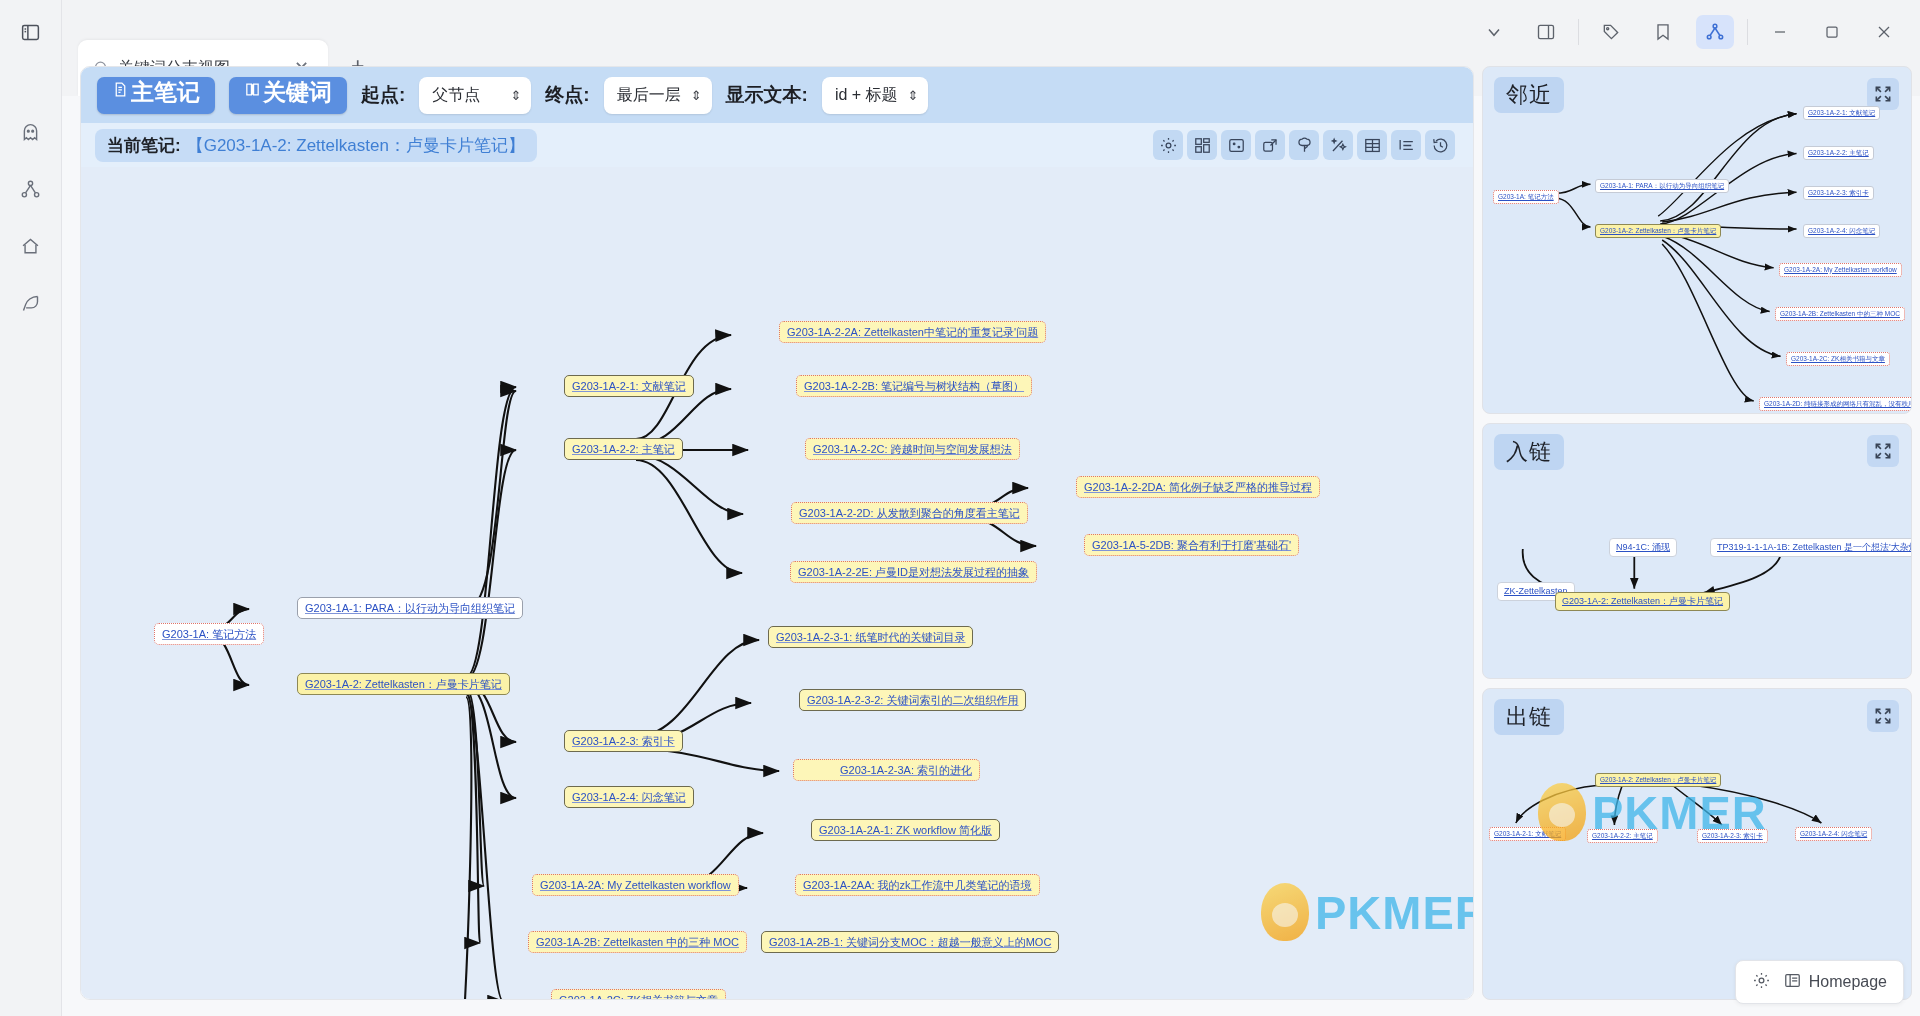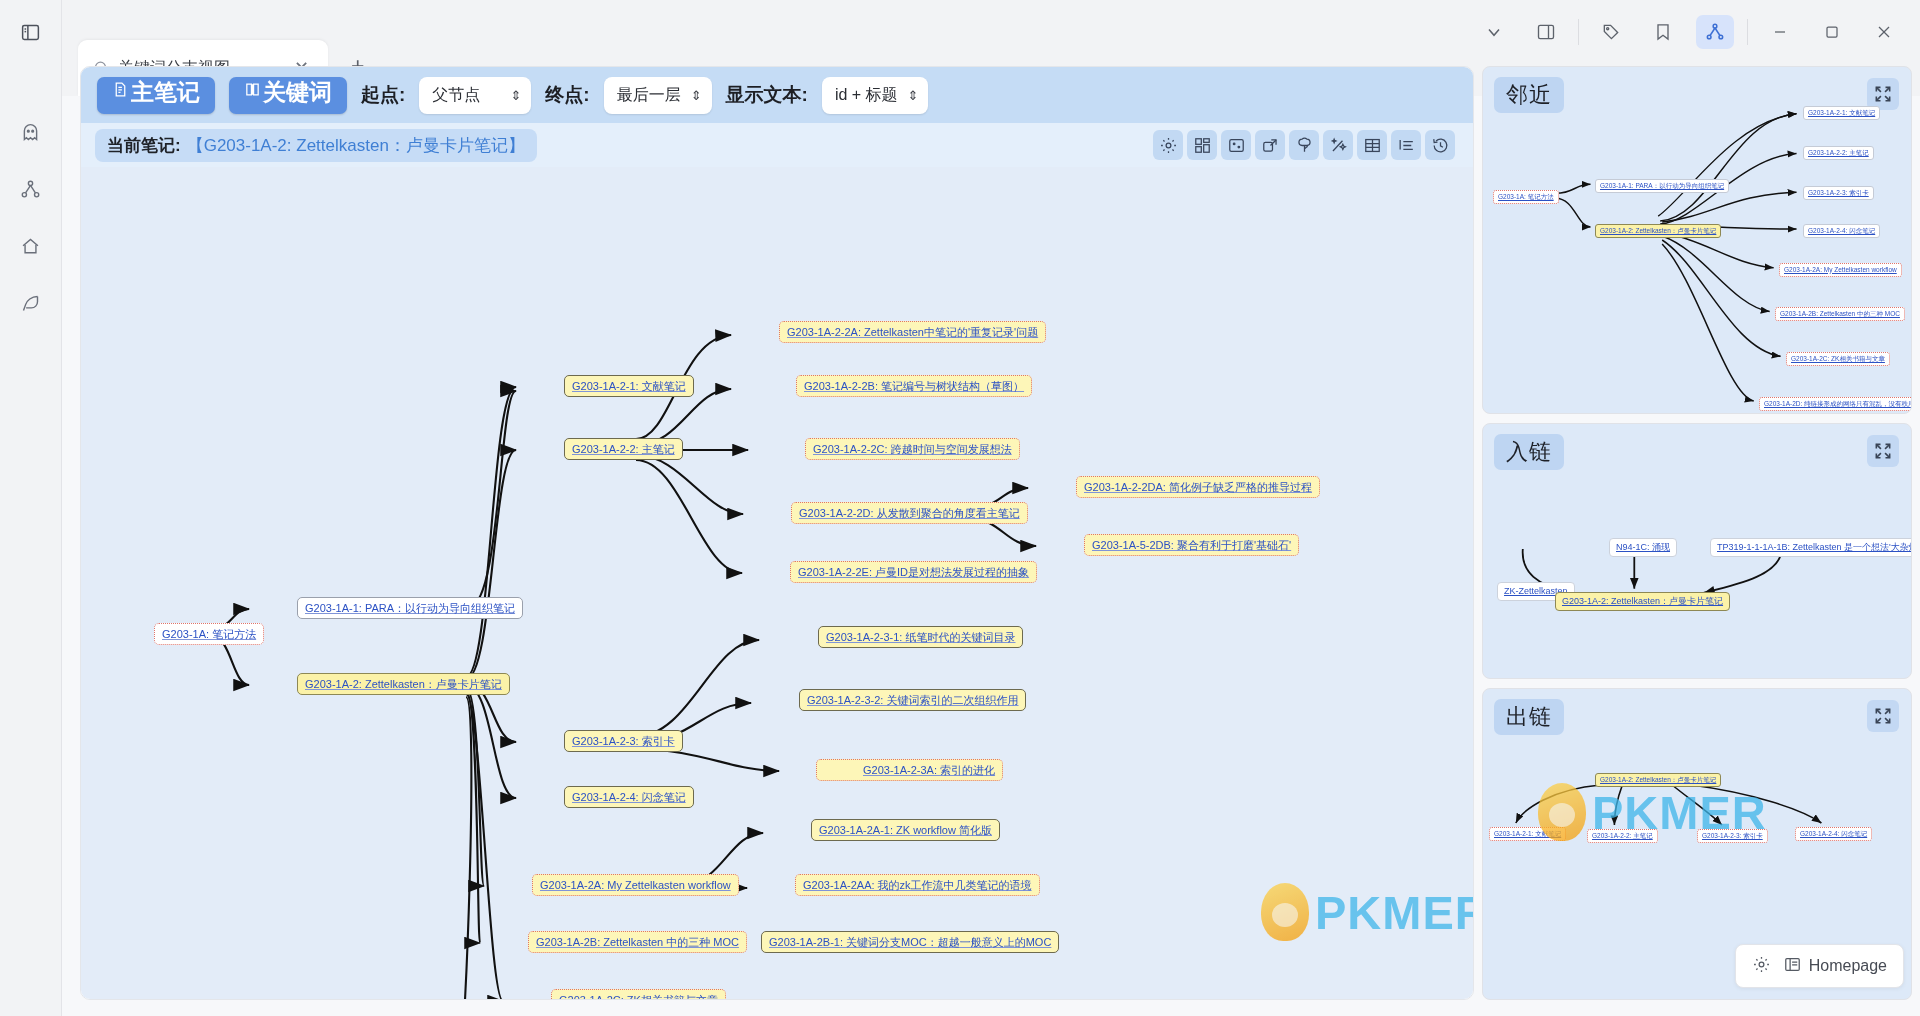--- a/index.html
+++ b/index.html
@@ -145,21 +145,21 @@
     position:absolute; left:55px; top:78px; width:320px; height:90px;
     display:flex; align-items:center; gap:6px; opacity:.75; pointer-events:none;
   }
   .wm-egg { width:48px;height:58px;border-radius:50% 50% 46% 46%;
      background:linear-gradient(160deg,#fcd34d,#f59e0b); position:relative;}
   .wm-egg:after{content:"";position:absolute;left:11px;top:20px;width:26px;height:24px;
      border-radius:50%;background:#fff;opacity:.55;}
   .wm-text { font-size:47px; font-weight:bold; color:#3fb6ea; letter-spacing:1px; }
 
   .statusbar {
-    position:absolute; right:16px; bottom:28px; height:44px;
+    position:absolute; right:16px; bottom:12px; height:44px;
     background:#fff; border:1px solid #e2e4e9; border-radius:8px;
     display:flex; align-items:center; gap:12px; padding:0 16px;
     box-shadow:0 1px 4px rgba(0,0,0,.06);
   }
   .statusbar .sb-item { display:flex; align-items:center; gap:7px; font-size:16px; color:#474b54; }
   .statusbar svg{width:19px;height:19px;}
 </style>
 </head>
 <body>
 
@@ -445,23 +445,23 @@
           <div class="node y-solid" style="left: 440px; top: 208px;">G203-1A-2-1: 文献笔记</div>
           <div class="node y-solid" style="left: 440px; top: 271px;">G203-1A-2-2: 主笔记</div>
           <div class="node y-dash" style="left: 655px; top: 154px;">G203-1A-2-2A: Zettelkasten中笔记的'重复记录'问题</div>
           <div class="node y-dash" style="left: 672px; top: 208px;">G203-1A-2-2B: 笔记编号与树状结构（草图）</div>
           <div class="node y-dash" style="left: 681px; top: 271px;">G203-1A-2-2C: 跨越时间与空间发展想法</div>
           <div class="node y-dash" style="left: 667px; top: 335px;">G203-1A-2-2D: 从发散到聚合的角度看主笔记</div>
           <div class="node y-dash" style="left: 952px; top: 309px;">G203-1A-2-2DA: 简化例子缺乏严格的推导过程</div>
           <div class="node y-dash" style="left: 960px; top: 367px;">G203-1A-5-2DB: 聚合有利于打磨'基础石'</div>
           <div class="node y-dash" style="left: 666px; top: 394px;">G203-1A-2-2E: 卢曼ID是对想法发展过程的抽象</div>
           <div class="node y-solid" style="left: 440px; top: 563px;">G203-1A-2-3: 索引卡</div>
-          <div class="node y-solid" style="left: 694px; top: 459px;">G203-1A-2-3-1: 纸笔时代的关键词目录</div>
+          <div class="node y-solid" style="left: 644px; top: 459px;">G203-1A-2-3-1: 纸笔时代的关键词目录</div>
           <div class="node y-solid" style="left: 675px; top: 522px;">G203-1A-2-3-2: 关键词索引的二次组织作用</div>
-          <div class="node y-dash" style="left: 692px; top: 592px; padding-left: 46px;">G203-1A-2-3A: 索引的进化</div>
+          <div class="node y-dash" style="left: 669px; top: 592px; padding-left: 46px;">G203-1A-2-3A: 索引的进化</div>
           <div class="node y-solid" style="left: 440px; top: 619px;">G203-1A-2-4: 闪念笔记</div>
           <div class="node y-dash" style="left: 408px; top: 707px;">G203-1A-2A: My Zettelkasten workflow</div>
           <div class="node y-solid" style="left: 687px; top: 652px;">G203-1A-2A-1: ZK workflow 简化版</div>
           <div class="node y-dash" style="left: 671px; top: 707px;">G203-1A-2AA: 我的zk工作流中几类笔记的语境</div>
           <div class="node y-dash" style="left: 404px; top: 764px;">G203-1A-2B: Zettelkasten 中的三种 MOC</div>
           <div class="node y-solid" style="left: 637px; top: 764px;">G203-1A-2B-1: 关键词分支MOC：超越一般意义上的MOC</div>
           <div class="node y-dash" style="left: 427px; top: 822px;">G203-1A-2C: ZK相关书籍与文章</div>
         </div>
 
       <div class="watermark" style="left:1180px; top:700px;">

